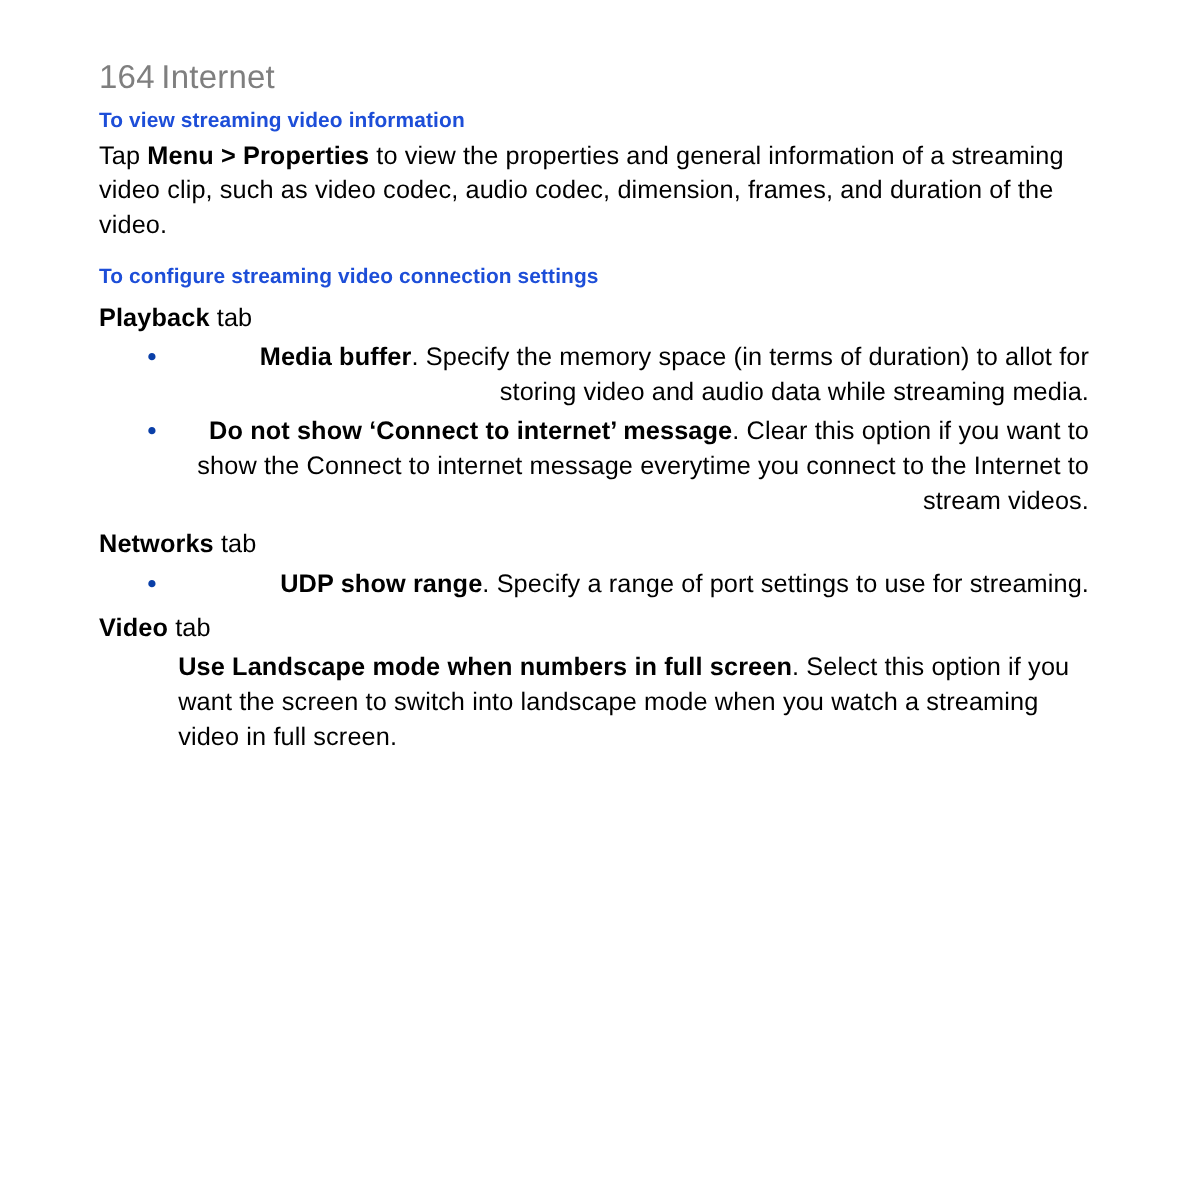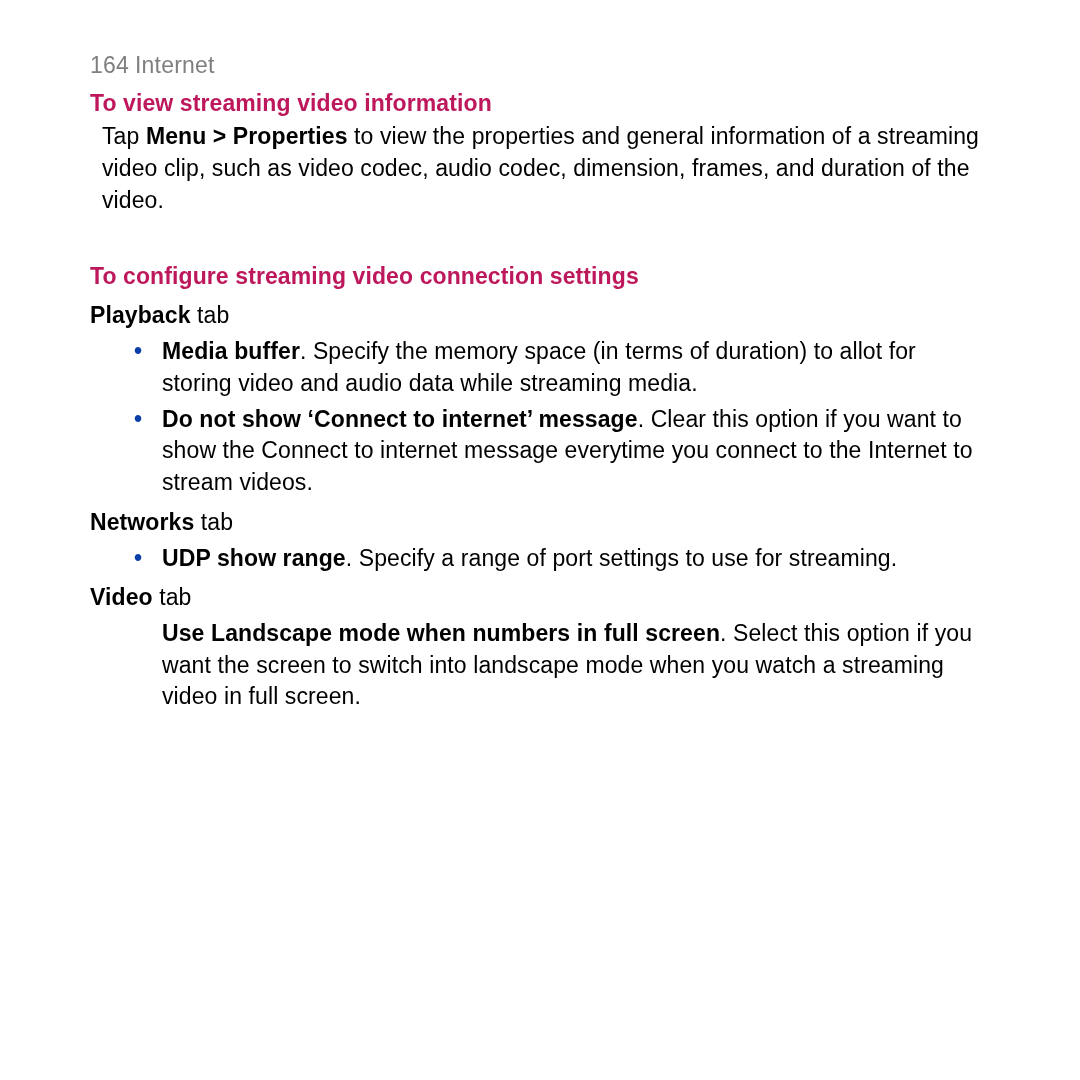--- a/index.html
+++ b/index.html
@@ -14,54 +14,54 @@
   .page {
     box-sizing: border-box;
     padding: 50px 90px 0 90px;
     width: 1080px;
     font-size: 23px;
     line-height: 1.38;
     letter-spacing: 0.1px;
   }
   .header-line {
     color: #7f7f7f;
-    font-size: 23px;
+    font-size: 30px;
     margin-bottom: 6px;
     letter-spacing: 0.2px;
   }
   .header-line .pgnum {
     margin-right: 6px;
   }
   .blue-heading {
-    color: #be185d;
+    color: #1d4ed8;
     font-weight: 700;
-    font-size: 23px;
+    font-size: 19px;
     margin-top: 0;
     margin-bottom: 0;
   }
   .blue-heading.second {
-    margin-top: 44px;
+    margin-top: 18px;
   }
   .para {
     margin-top: 2px;
-    margin-left: 12px;
   }
   .bold { font-weight: 700; }
   .tab-label {
     margin-top: 8px;
   }
   ul.bullets {
     list-style: none;
     padding: 0;
     margin: 4px 0 0 0;
   }
   ul.bullets > li {
     position: relative;
     padding-left: 72px;
     margin-top: 4px;
+    text-align: right;
   }
   ul.bullets > li::before {
     content: "•";
     position: absolute;
     left: 44px;
     top: 0;
     color: #0a3fa8;
     font-weight: 700;
     font-size: 23px;
     line-height: 1.38;

